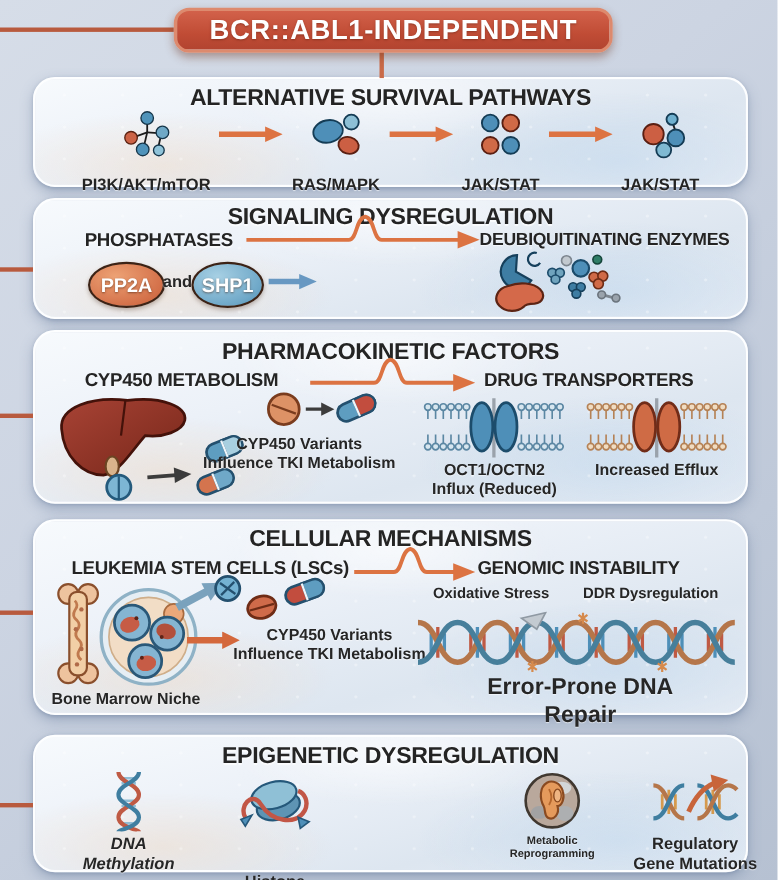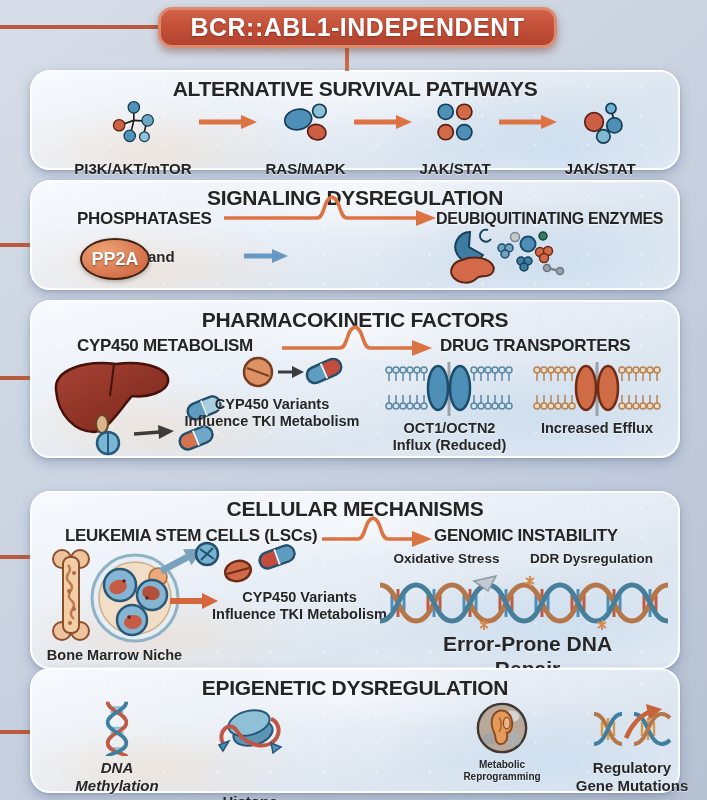--- a/index.html
+++ b/index.html
@@ -132,20 +132,23 @@
     <div class="subhead" style="left:45px;top:27px;">PHOSPHATASES</div>
     <svg style="left:190px;top:12px;" width="218" height="34" viewBox="0 0 218 34">
       <path d="M2,24 H95 C103,24 101,5 110,3 C119,5 117,24 125,24 H196" fill="none" stroke="#dc7342" stroke-width="3.5"></path>
       <polygon points="194,16 214,24 194,32" fill="#dc7342"></polygon>
     </svg>
     <div class="subhead" style="left:404px;top:28px;font-size:16px;">DEUBIQUITINATING ENZYMES</div>
     <div class="oval orange" style="left:48px;top:56px;width:66px;height:38px;">
       <span>PP2A</span>
     </div>
     <div class="smalltxt" style="left:116px;top:66px;font-size:15px;">and</div>
+    <div class="oval blue" style="left:142px;top:56px;width:62px;height:38px;">
+      <span>SHP1</span>
+    </div>
     <svg style="left:212px;top:66px;" width="44" height="16" viewBox="0 0 44 16">
       <line x1="0" y1="8" x2="30" y2="8" stroke="#6898c2" stroke-width="5"></line>
       <polygon points="28,1 44,8 28,15" fill="#6898c2"></polygon>
     </svg>
     <svg style="left:408px;top:42px;" width="140" height="62" viewBox="0 0 140 62">
       <path d="M30,8 a15,15 0 1 0 13,23 L29,23 Z" fill="#3e7da3" stroke="#16405c" stroke-width="2"></path>
       <path d="M51,15 a6,6 0 1 1 -3,-9" fill="none" stroke="#16405c" stroke-width="2"></path>
       <path d="M22,36 C12,38 8,48 14,54 C20,60 30,60 36,55 C38,52 42,52 46,52 C54,51 56,44 51,39 C45,33 32,32 22,36 Z" fill="#d4694a" stroke="#5c2414" stroke-width="2"></path>
       <circle cx="75" cy="13" r="4.5" fill="#c2c9cf" stroke="#7d868f" stroke-width="1.5"></circle>
       <g fill="#6fa3bd" stroke="#1c4c6b" stroke-width="1.5">
@@ -283,21 +286,21 @@
           <circle cx="125" cy="46" r="3"></circle>
       </g>
       <path d="M5,13 V21 M12,13 V21 M19,13 V21 M26,13 V21 M33,13 V21 M40,13 V21 M5,43 V35 M12,43 V35 M19,43 V35 M26,43 V35 M33,43 V35 M40,43 V35 M90,13 V21 M97,13 V21 M104,13 V21 M111,13 V21 M118,13 V21 M125,13 V21 M90,43 V35 M97,43 V35 M104,43 V35 M111,43 V35 M118,43 V35 M125,43 V35" stroke="#b58256" stroke-width="1.5"></path>
       <line x1="65" y1="2" x2="65" y2="56" stroke="#9aa2ab" stroke-width="3"></line>
       <ellipse cx="54" cy="28" rx="10" ry="22" fill="#cf6b45" stroke="#712c18" stroke-width="2.5"></ellipse>
       <ellipse cx="76" cy="28" rx="10" ry="22" fill="#cf6b45" stroke="#712c18" stroke-width="2.5"></ellipse>
     </svg>
     <div class="smalltxt" style="left:480px;top:118px;width:170px;font-size:14.5px;">Increased Efflux</div>
   </section>
 
-  <section class="panel" style="top:472px;height:178px;margin-top:19px;">
+  <section class="panel" style="top:472px;height:178px;">
     <h2 class="ptitle" style="top:4px;">CELLULAR MECHANISMS</h2>
     <div class="subhead" style="left:33px;top:33px;">LEUKEMIA STEM CELLS (LSCs)</div>
     <svg style="left:288px;top:22px;" width="116" height="34" viewBox="0 0 116 34">
       <path d="M2,24 H38 C46,24 44,5 53,3 C62,5 60,24 68,24 H94" fill="none" stroke="#dc7342" stroke-width="3.5"></path>
       <polygon points="92,16 112,24 92,32" fill="#dc7342"></polygon>
     </svg>
     <div class="subhead" style="left:402px;top:33px;">GENOMIC INSTABILITY</div>
     <svg style="left:6px;top:50px;" width="150" height="102" viewBox="0 0 150 102">
       <g>
         <circle cx="24" cy="16" r="9" fill="#eec39e" stroke="#8a4f2c" stroke-width="2"></circle>

